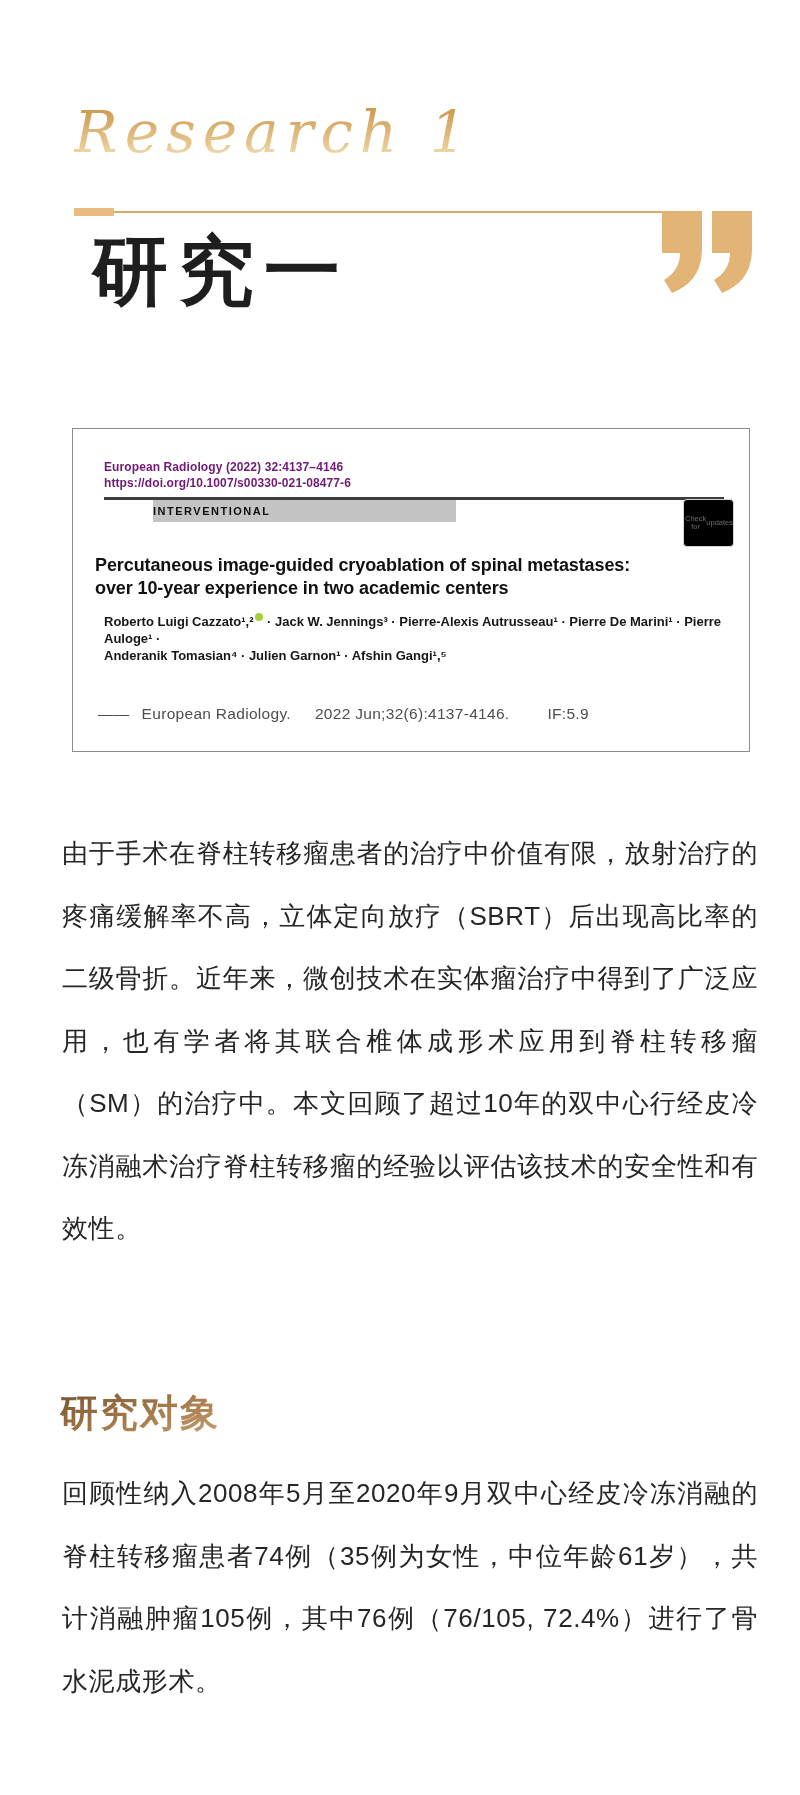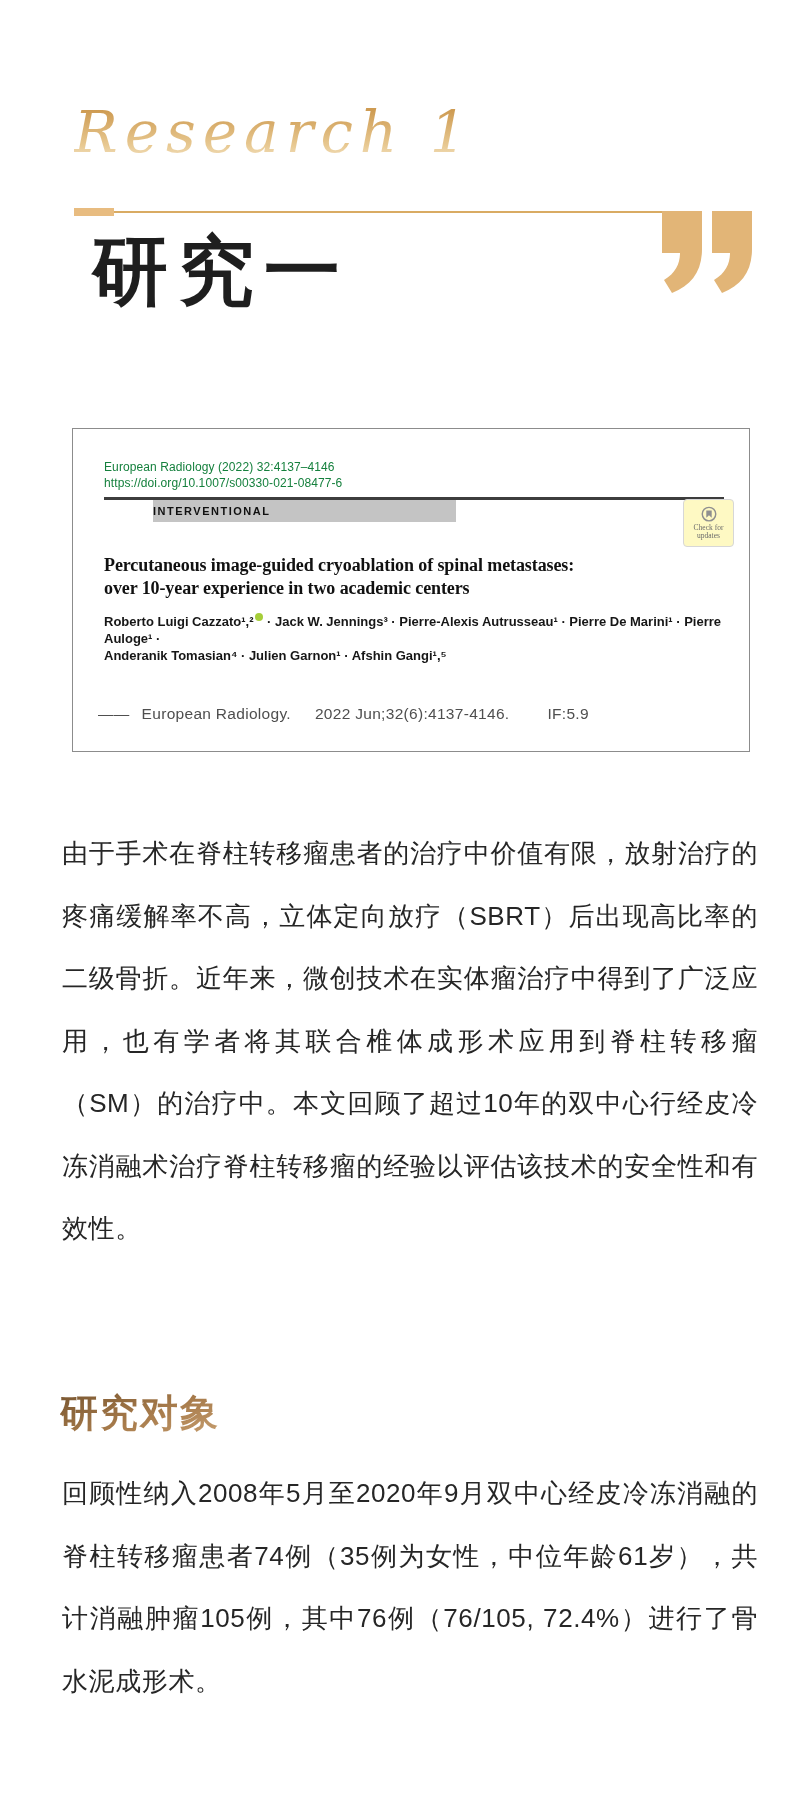--- a/index.html
+++ b/index.html
@@ -35,41 +35,40 @@
     margin-left:20px;
   }
 
   
   .paper-card {
     position:absolute; left:62px; top:428px; width:678px; height:324px;
     background:#ffffff; border:1px solid #8c8c8c;
   }
   .paper-head {
     position:absolute; left:31px; top:30px;
-    font-size:12px; line-height:16px; font-weight:400; color:#15803d;
+    font-size:12px; line-height:16px; font-weight:700; color:#701a75;
     letter-spacing:0.1px;
   }
   .paper-rule { position:absolute; left:31px; top:68px; width:620px; height:3px; background:#3d3d3d; }
   .paper-banner {
     position:absolute; left:33px; top:71px; width:303px; height:22px;
     background:#c4c4c4; color:#101010; font-size:11px; font-weight:700;
     letter-spacing:1.5px; line-height:22px; padding-left:0;margin-left:47px;
   }
   .check-badge {
     position:absolute; left:610px; top:70px; width:51px; height:48px;
-    background:#fef9c3; border:1px solid #d7d7d7; border-radius:4px;
-    display:flex; flex-direction:column; align-items:center; justify-content:center;
+    background:#000000; border:1px solid #d7d7d7; border-radius:4px;
+    display:flex; align-items:center; justify-content:center;
     cursor:pointer;
-    font-family:Liberation Serif, serif;
   }
   .check-badge .txt { font-size:7.5px; line-height:8.5px; color:#6b6b6b; text-align:center; }
   .paper-title {
-    position:absolute; left:31px; top:125px; width:600px;
+    position:absolute; left:22px; top:125px; width:600px;
     font-size:18px; font-weight:700; line-height:23px; color:#111;
-    white-space:pre-line; letter-spacing:-0.1px;font-family:Liberation Serif, serif;
+    white-space:pre-line; letter-spacing:-0.1px;
   }
   .paper-authors {
     position:absolute; left:31px; top:184px; width:620px;
     font-size:13px; font-weight:700; line-height:17px; color:#161616;
   }
   .orcid-dot {
     display:inline-block; width:8px; height:8px; border-radius:50%;
     background:#A6CE39; vertical-align:super; margin:0 1px;
   }
   .paper-cite {

